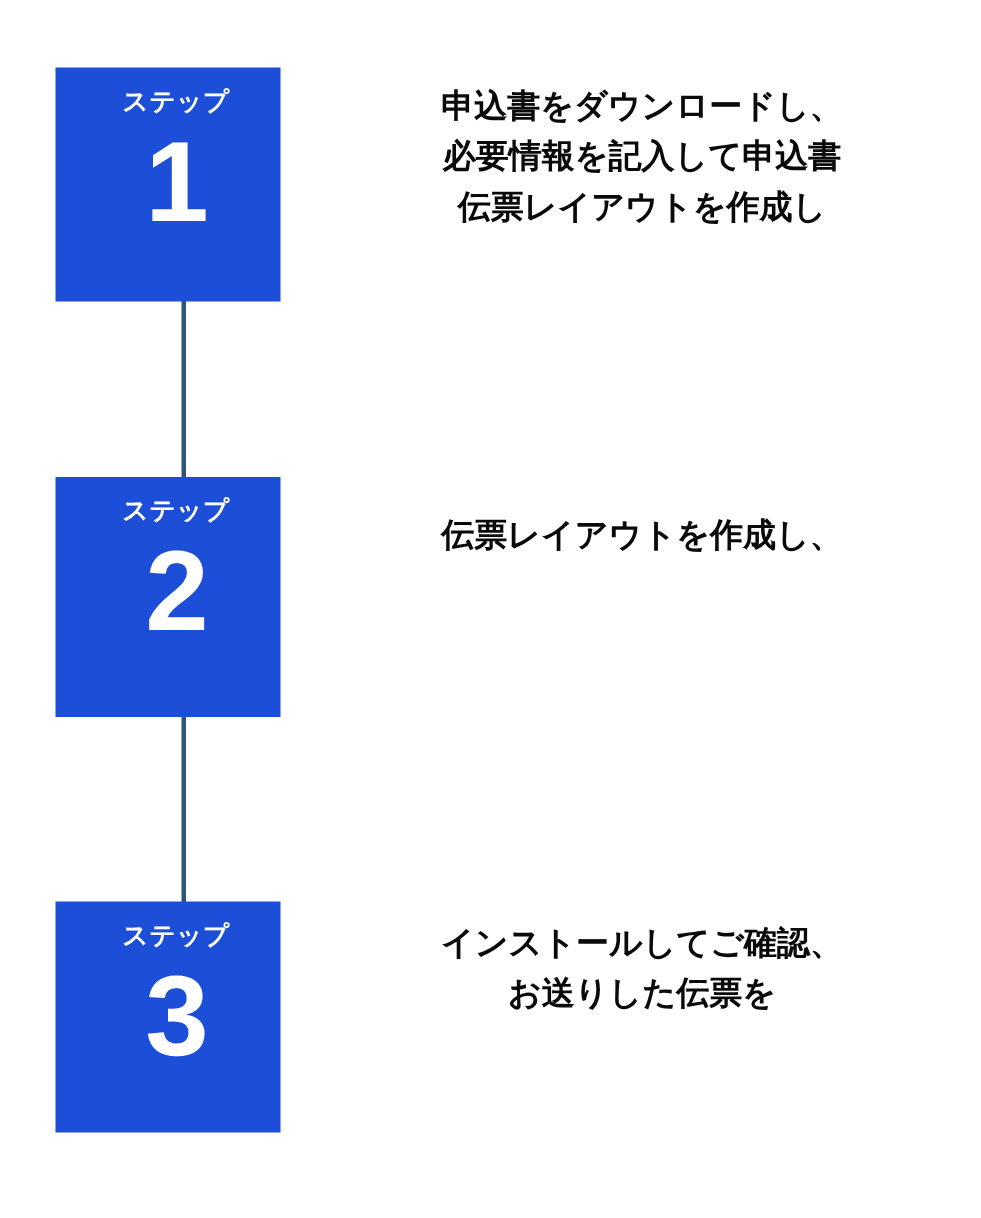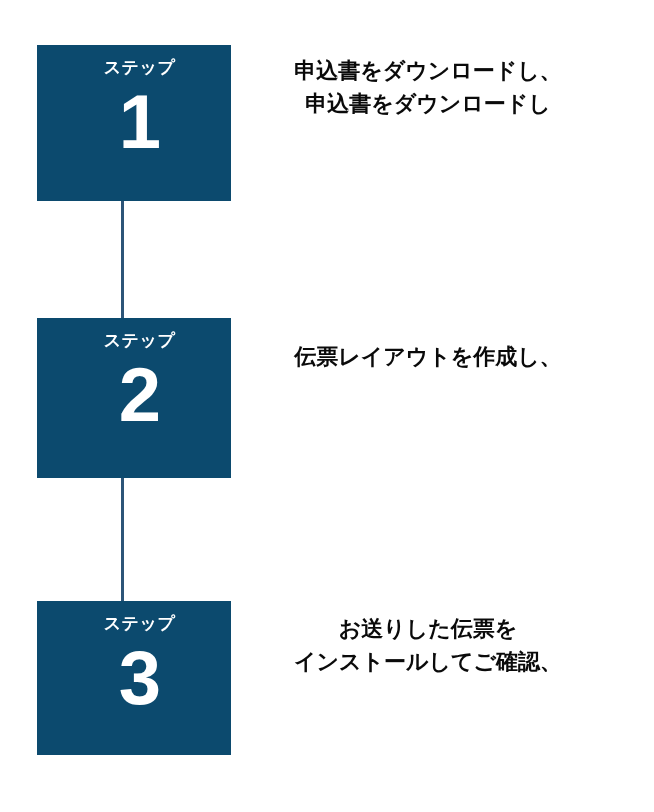--- a/index.html
+++ b/index.html
@@ -39,23 +39,23 @@
     z-index: 1;
   }
   .step-row.r1 { top: 45px; height: 156px; }
   .step-row.r2 { top: 318px; height: 160px; }
   .step-row.r3 { top: 601px; height: 154px; }
 
   .step-badge {
     position: absolute;
     left: 37px;
     top: 0;
-    width: 194px;
+    width: 150px;
     height: 100%;
-    background: #0c4a6e;
+    background: #1d4ed8;
     display: flex;
     flex-direction: column;
     align-items: center;
     justify-content: flex-start;
     box-sizing: border-box;
     padding-top: 14px;
     padding-left: 11px;
   }
 
   .step-label {
@@ -108,38 +108,39 @@
   <div class="connector c1"></div>
   <div class="connector c2"></div>
 
   <div class="step-row r1">
     <div class="step-badge">
       <span class="step-label">ステップ</span>
       <span class="step-number">1</span>
     </div>
     <div class="step-text">
       <span class="text-line">申込書をダウンロードし、</span>
-      <span class="text-line">申込書をダウンロードし</span>
+      <span class="text-line">必要情報を記入して申込書</span>
+      <span class="text-line">伝票レイアウトを作成し</span>
     </div>
   </div>
 
   <div class="step-row r2">
     <div class="step-badge">
       <span class="step-label">ステップ</span>
       <span class="step-number">2</span>
     </div>
     <div class="step-text">
       <span class="text-line">伝票レイアウトを作成し、</span>
     </div>
   </div>
 
   <div class="step-row r3">
     <div class="step-badge">
       <span class="step-label">ステップ</span>
       <span class="step-number">3</span>
     </div>
     <div class="step-text">
+      <span class="text-line">インストールしてご確認、</span>
       <span class="text-line">お送りした伝票を</span>
-      <span class="text-line">インストールしてご確認、</span>
     </div>
   </div>
 
 </div>
 
 </body></html>

